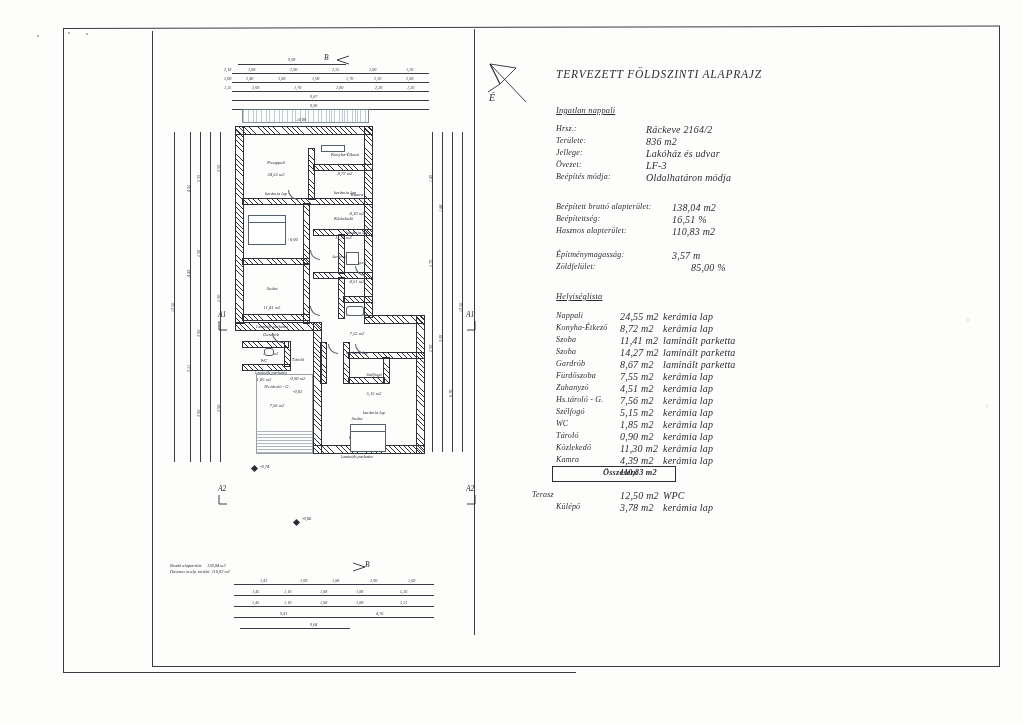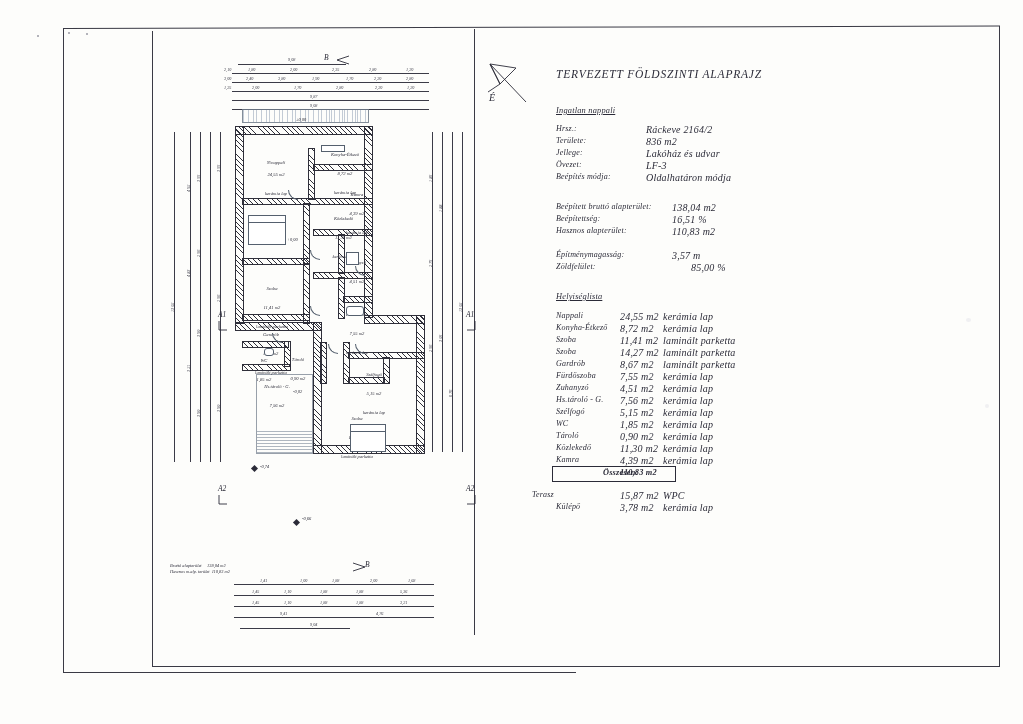--- a/index.html
+++ b/index.html
@@ -160,21 +160,21 @@
 
   <div class="txt lab" style="left:556px;top:455px;">Kamra</div>
   <div class="txt val" style="left:620px;top:455px;">4,39 m2</div>
   <div class="txt val" style="left:663px;top:455px;">kerámia lap</div>
 
   <div class="sumbox" style="left:552px;top:466px;width:122px;height:14px;"></div>
   <div class="txt sum" style="left:556px;top:468px;padding-left:47px;">Összesen:</div>
   <div class="txt sum" style="left:620px;top:468px;">110,83 m2</div>
 
   <div class="txt lab" style="left:532px;top:490px;">Terasz</div>
-  <div class="txt val" style="left:620px;top:490px;">15,87 m2</div>
+  <div class="txt val" style="left:620px;top:490px;">12,50 m2</div>
   <div class="txt val" style="left:663px;top:490px;">WPC</div>
 
   <div class="txt lab" style="left:556px;top:502px;">Külépő</div>
   <div class="txt val" style="left:620px;top:502px;">3,78 m2</div>
   <div class="txt val" style="left:663px;top:502px;">kerámia lap</div>
 
   <div id="plan">
 
     <div class="ln h1" style="left:72px;top:21px;width:197px;"></div>
     <div class="ln h1" style="left:72px;top:30px;width:197px;"></div>

